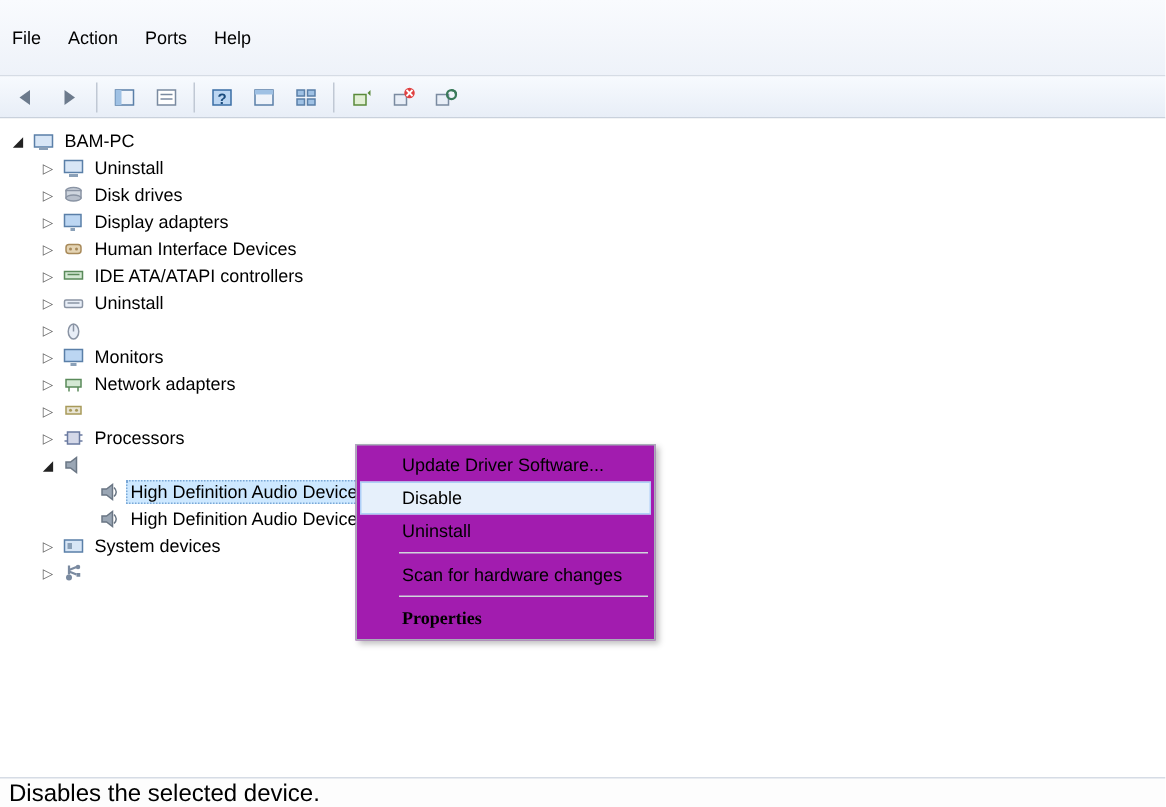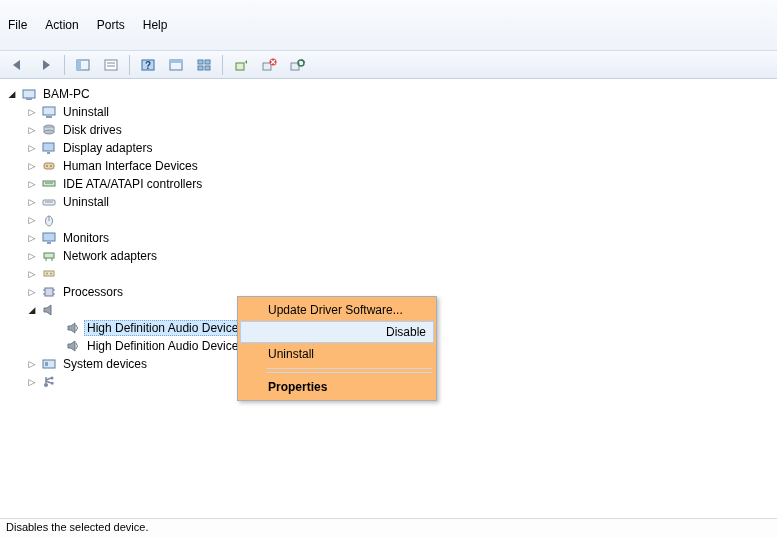--- a/index.html
+++ b/index.html
@@ -9,26 +9,26 @@
 .toolbar { display: flex; align-items: center; gap: 4px; padding: 2px 6px; background: linear-gradient(#f7fafe, #e8eef7); border-bottom: 1px solid #c9d1dc; height: 28px; }
 .tbtn { width: 24px; height: 22px; display: flex; align-items: center; justify-content: center; border-radius: 2px; }
 .tsep { width: 1px; height: 20px; background: #c0c8d4; margin: 0 2px; }
 .tree { padding: 6px 4px; overflow: auto; height: calc(100% - 28px - 20px - 20px); background: #fff; }
 .node { display: flex; align-items: center; height: 18px; gap: 3px; white-space: nowrap; }
 .expander { width: 12px; height: 12px; display: flex; align-items: center; justify-content: center; font-size: 9px; color: #6b6b6b; cursor: pointer; }
 .expander.open { color: #222; }
 .icon { width: 16px; height: 16px; display: flex; align-items: center; justify-content: center; flex-shrink: 0; }
 .label { padding: 1px 3px; }
 .label.selected { background: #cde8ff; border: 1px dotted #7aa7d6; padding: 0 2px; }
-.statusbar { position: absolute; bottom: 0; left: 0; right: 0; height: 20px; border-top: 1px solid #d6dce5; padding: 2px 6px; background: #fdfdfd; font-size: 11px; }
-.context-menu { position: absolute; top: 296px; left: 237px; width: 200px; background: #fdba74; border: 1px solid #a8aeb8; box-shadow: 2px 2px 4px rgba(0,0,0,0.25); padding: 2px; }
+.statusbar { position: absolute; bottom: 0; left: 0; right: 0; height: 20px; border-top: 1px solid #d6dce5; padding: 2px 6px; background: #fdfdfd; font-size: 16px; }
+.context-menu { position: absolute; top: 296px; left: 237px; width: 200px; background: #a21caf; border: 1px solid #a8aeb8; box-shadow: 2px 2px 4px rgba(0,0,0,0.25); padding: 2px; }
 .cm-item { padding: 4px 8px 4px 28px; cursor: default; }
-.cm-item.hover { background: #e6f0fb; border: 1px solid #aecff7; padding: 3px 7px 3px 27px; text-align: right; }
+.cm-item.hover { background: #e6f0fb; border: 1px solid #aecff7; padding: 3px 7px 3px 27px; }
 .cm-sep { height: 1px; background: #d0d4db; margin: 3px 2px 3px 26px; }
-.cm-item.bold { font-weight: bold; }
+.cm-item.bold { font-weight: bold; font-family: Liberation Serif, serif; }
 
 svg { display: block; }
 </style>
 </head>
 <body>
 
 <div class="menubar">
   <span>File</span>
   <span>Action</span>
   <span>Ports</span>
@@ -282,19 +282,20 @@
         </svg>
       </span>
   </div>
   </div>
 
 <div class="context-menu" id="cmenu">
     <div class="cm-item">Update Driver Software...</div>
     <div class="cm-item hover">Disable</div>
     <div class="cm-item">Uninstall</div>
     <div class="cm-sep"></div>
+    <div class="cm-item">Scan for hardware changes</div>
     <div class="cm-sep"></div>
     <div class="cm-item bold">Properties</div>
   </div>
 
 <div class="statusbar">
   <span>Disables the selected device.</span>
 </div>
 
 </body></html>

